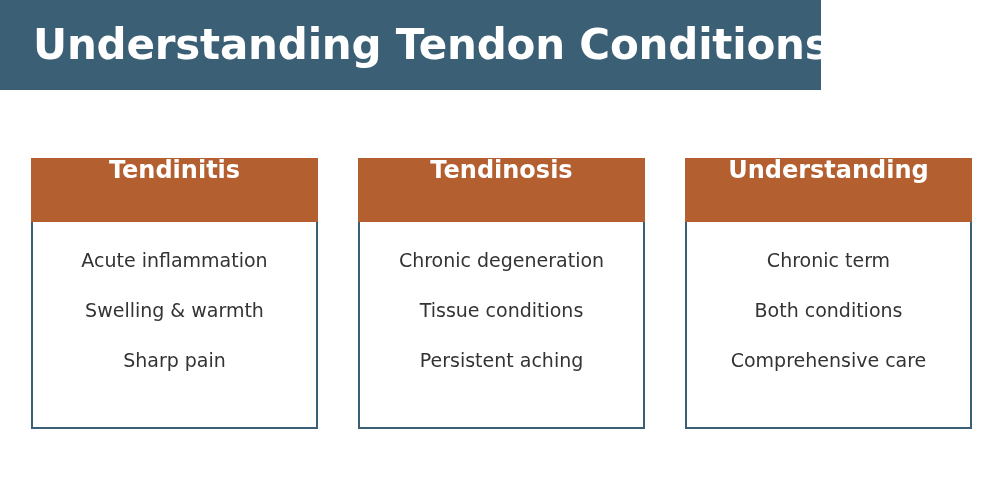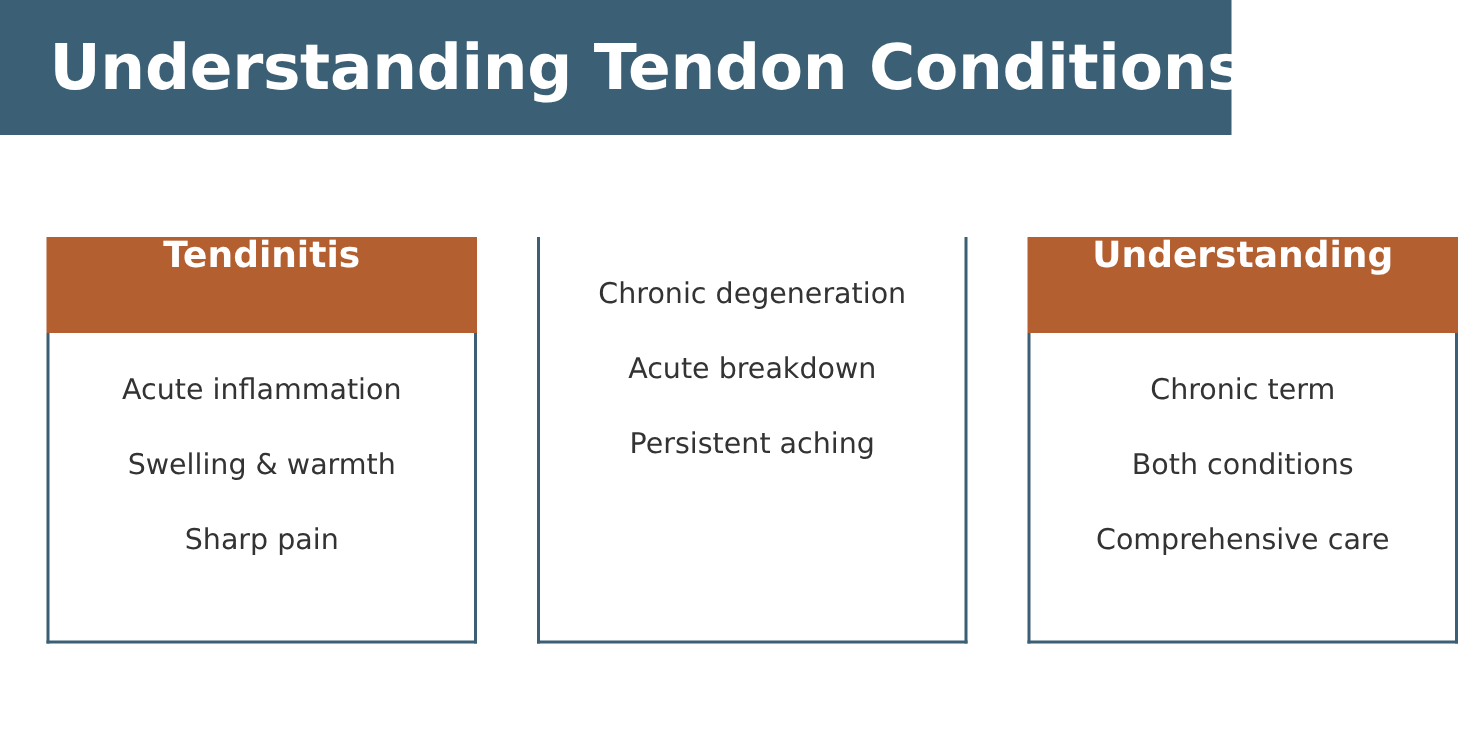--- a/index.html
+++ b/index.html
@@ -126,23 +126,26 @@
         <span class="card-title">Tendinitis</span>
       </div>
       <div class="card-body">
         <div class="card-item">Acute inflammation</div>
         <div class="card-item">Swelling &amp; warmth</div>
         <div class="card-item">Sharp pain</div>
       </div>
     </div>
 
     <div class="card">
+      <div class="card-header">
+        <span class="card-title">Tendinosis</span>
+      </div>
       <div class="card-body">
         <div class="card-item">Chronic degeneration</div>
-        <div class="card-item">Acute breakdown</div>
+        <div class="card-item">Tissue conditions</div>
         <div class="card-item">Persistent aching</div>
       </div>
     </div>
 
     <div class="card">
       <div class="card-header">
         <span class="card-title">Understanding</span>
       </div>
       <div class="card-body">
         <div class="card-item">Chronic term</div>

